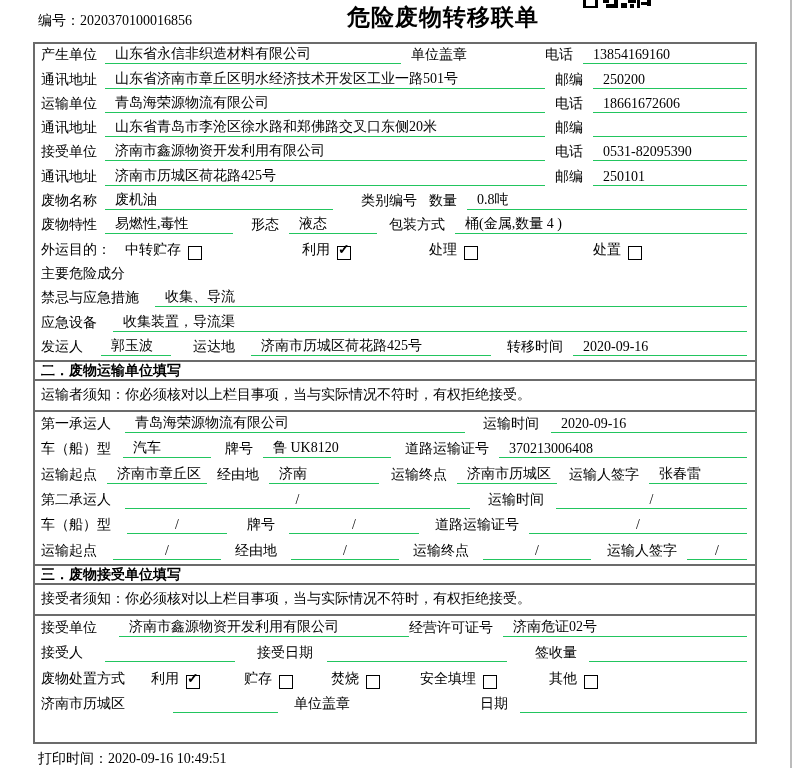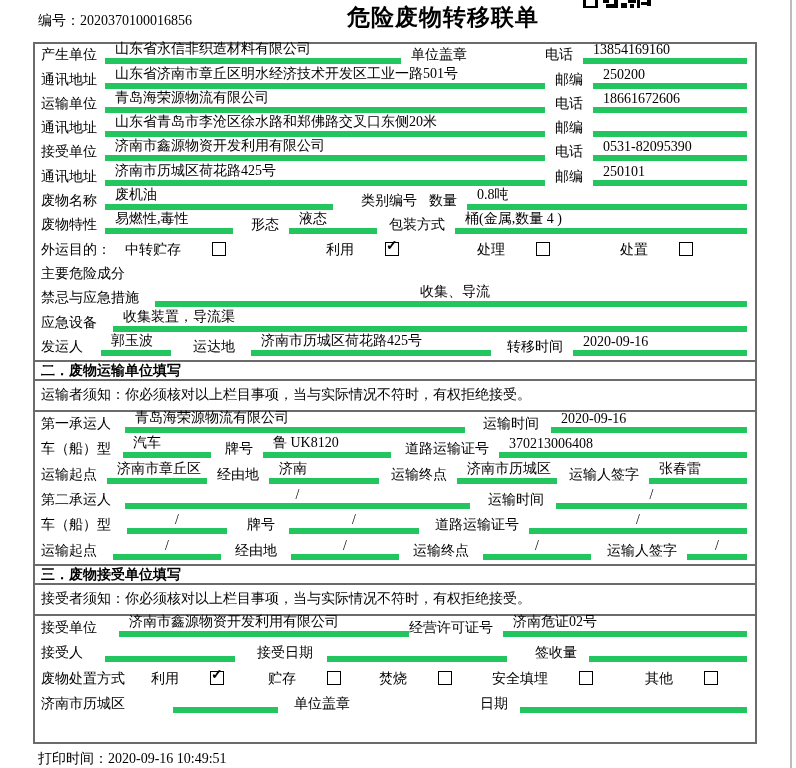--- a/index.html
+++ b/index.html
@@ -18,25 +18,25 @@
   .sec-header{height:21px;border-bottom:2px solid #6b6b6b;font-weight:bold;
     display:flex;align-items:center;padding:1px 6px 0 6px;box-sizing:border-box;}
   .bt{border-top:2px solid #6b6b6b;}
   .note-row{height:31px;border-bottom:2px solid #6b6b6b;display:flex;align-items:center;
     padding:0 6px;box-sizing:border-box;}
   .row{display:flex;align-items:flex-end;box-sizing:border-box;padding:0 6px 4px 6px;}
   .s1 .row{height:24.3px;}
   .s2 .row{height:25.3px;}
   .s3 .row{height:25.3px;}
   .lb{white-space:nowrap;}
-  .v{border-bottom:6px solid #22c55e;padding:0 2px 0 10px;box-sizing:border-box;
+  .v{border-bottom:1px solid #22c55e;padding:0 2px 0 10px;box-sizing:border-box;
      white-space:nowrap;overflow:visible;}
   .fill{flex:1;margin-right:2px;}
   .ctr{text-align:center;padding-left:2px;}
-  .cbw{display:inline-flex;align-items:flex-start;white-space:nowrap;gap:24px;}
+  .cbw{display:inline-flex;align-items:flex-end;white-space:nowrap;}
   .cb{width:12px;height:12px;border:1.5px solid #000;display:inline-block;
       position:relative;margin-left:7px;top:1px;}
   .ckm{position:absolute;left:0px;top:-4px;font-size:14px;font-weight:bold;line-height:14px;}
   .footer{position:absolute;left:38px;top:750px;white-space:nowrap;}
 </style>
 </head>
 <body>
 
 <div class="serial"><span>编号：</span><span>2020370100016856</span></div>
 
@@ -122,31 +122,31 @@
         <span class="cbw" style="margin-left: 100px;">
           <span class="lb">利用</span>
           <span class="cb">
             <span class="ckm">✓</span>
           </span>
         </span>
         <span class="cbw" style="margin-left: 78px;">
           <span class="lb">处理</span>
           <span class="cb"></span>
         </span>
-        <span class="cbw" style="margin-left: 70px; font-family: Liberation Serif, serif;">
+        <span class="cbw" style="margin-left: 115px; font-family: Liberation Serif, serif;">
           <span class="lb">处置</span>
           <span class="cb"></span>
         </span>
       </div>
       <div class="row">
         <span class="lb">主要危险成分</span>
       </div>
       <div class="row">
         <span class="lb">禁忌与应急措施</span>
-        <span class="v fill" style="margin-left: 16px; text-align: center;">收集、导流</span>
+        <span class="v fill" style="margin-left: 16px;">收集、导流</span>
       </div>
       <div class="row">
         <span class="lb">应急设备</span>
         <span class="v fill" style="margin-left: 16px;">收集装置，导流渠</span>
       </div>
       <div class="row">
         <span class="lb">发运人</span>
         <span class="v" style="width: 70px; margin-left: 18px;">郭玉波</span>
         <span class="lb" style="margin-left: 22px;">运达地</span>
         <span class="v" style="width: 240px; margin-left: 16px;">济南市历城区荷花路425号</span>

